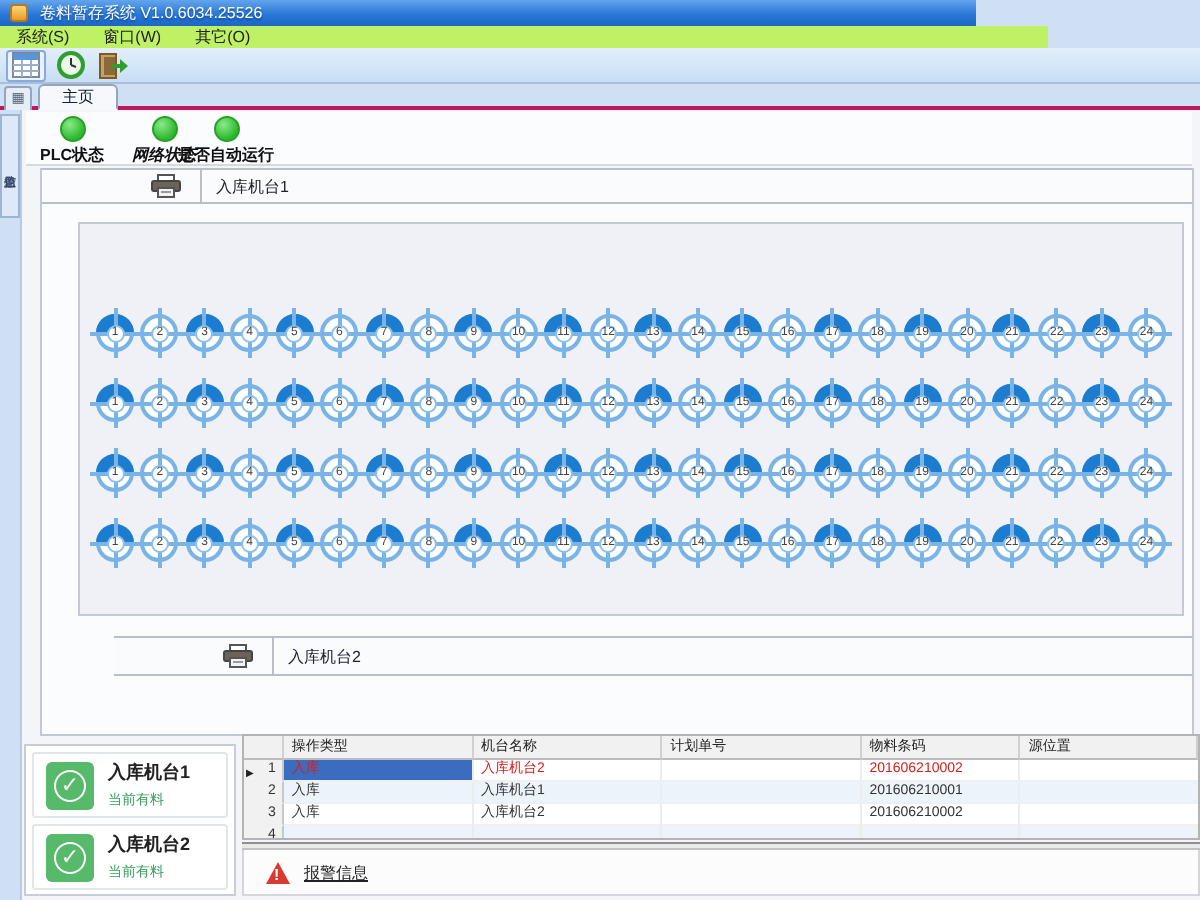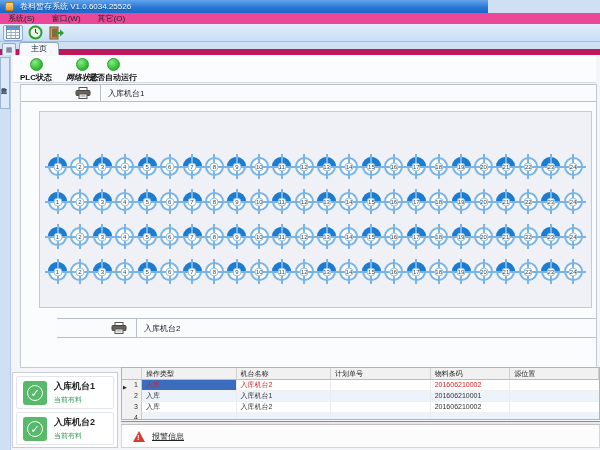--- a/index.html
+++ b/index.html
@@ -7,34 +7,34 @@
     font-family:"Liberation Sans", sans-serif; background:#cfe0f5; position:relative; }
 
   
   .titlebar { position:absolute; left:0; top:0; width:488px; height:13px;
     background:linear-gradient(#63a5ec,#2a78d6 55%,#1b66c6); color:#fff;
     font-size:8px; line-height:13px; padding-left:20px; text-shadow:0 1px 1px #144a8f; }
   .title-icon { position:absolute; left:5px; top:2px; width:9px; height:9px;
     background:linear-gradient(#ffd77a,#e89b2a); border:1px solid #b97a1a; border-radius:2px; }
 
   
-  .menubar { position:absolute; left:0; top:13px; width:600px; height:11px;
-    background:#ec4899; font-size:8px; line-height:11px; color:#222; }
+  .menubar { position:absolute; left:0; top:13px; width:524px; height:11px;
+    background:#bef264; font-size:8px; line-height:11px; color:#222; }
   .menu-item { display:inline-block; padding:0 9px 0 8px; }
 
   
   .toolbar { position:absolute; left:0; top:24px; width:600px; height:18px;
     background:linear-gradient(#e2eefb,#c8def5); border-bottom:1px solid #aabed8;
     display:flex; align-items:center; padding-left:3px; }
   .tool-btn { width:20px; height:16px; display:flex; align-items:center; justify-content:center; margin-right:2px; }
   .tool-btn.pressed { border:1px solid #86abdc; background:#eaf3fd; border-radius:2px; }
 
   
   .tabstrip { position:absolute; left:0; top:42px; width:600px; height:13px;
-    border-bottom:6px solid #be185d; background:#cfe0f5; }
+    border-bottom:2px solid #be185d; background:#cfe0f5; }
   .mini-tab { position:absolute; left:2px; top:1px; width:14px; height:12px;
     background:#e4edf8; border:1px solid #94a6bc; border-bottom:none; font-size:7px;
     line-height:11px; text-align:center; color:#567; border-radius:2px 2px 0 0; }
   .tab-active { position:absolute; left:19px; top:0; height:13px; padding:0 11px;
     background:#f6f8fc; border:1px solid #94a6bc; border-bottom:1px solid #f6f8fc;
     border-radius:3px 3px 0 0; font-size:8px; line-height:12px; color:#123; }
 
   
   .dock-strip { position:absolute; left:0; top:55px; width:11px; height:395px;
     background:#cfe0f5; border-right:1px solid #b6cbe6; }

